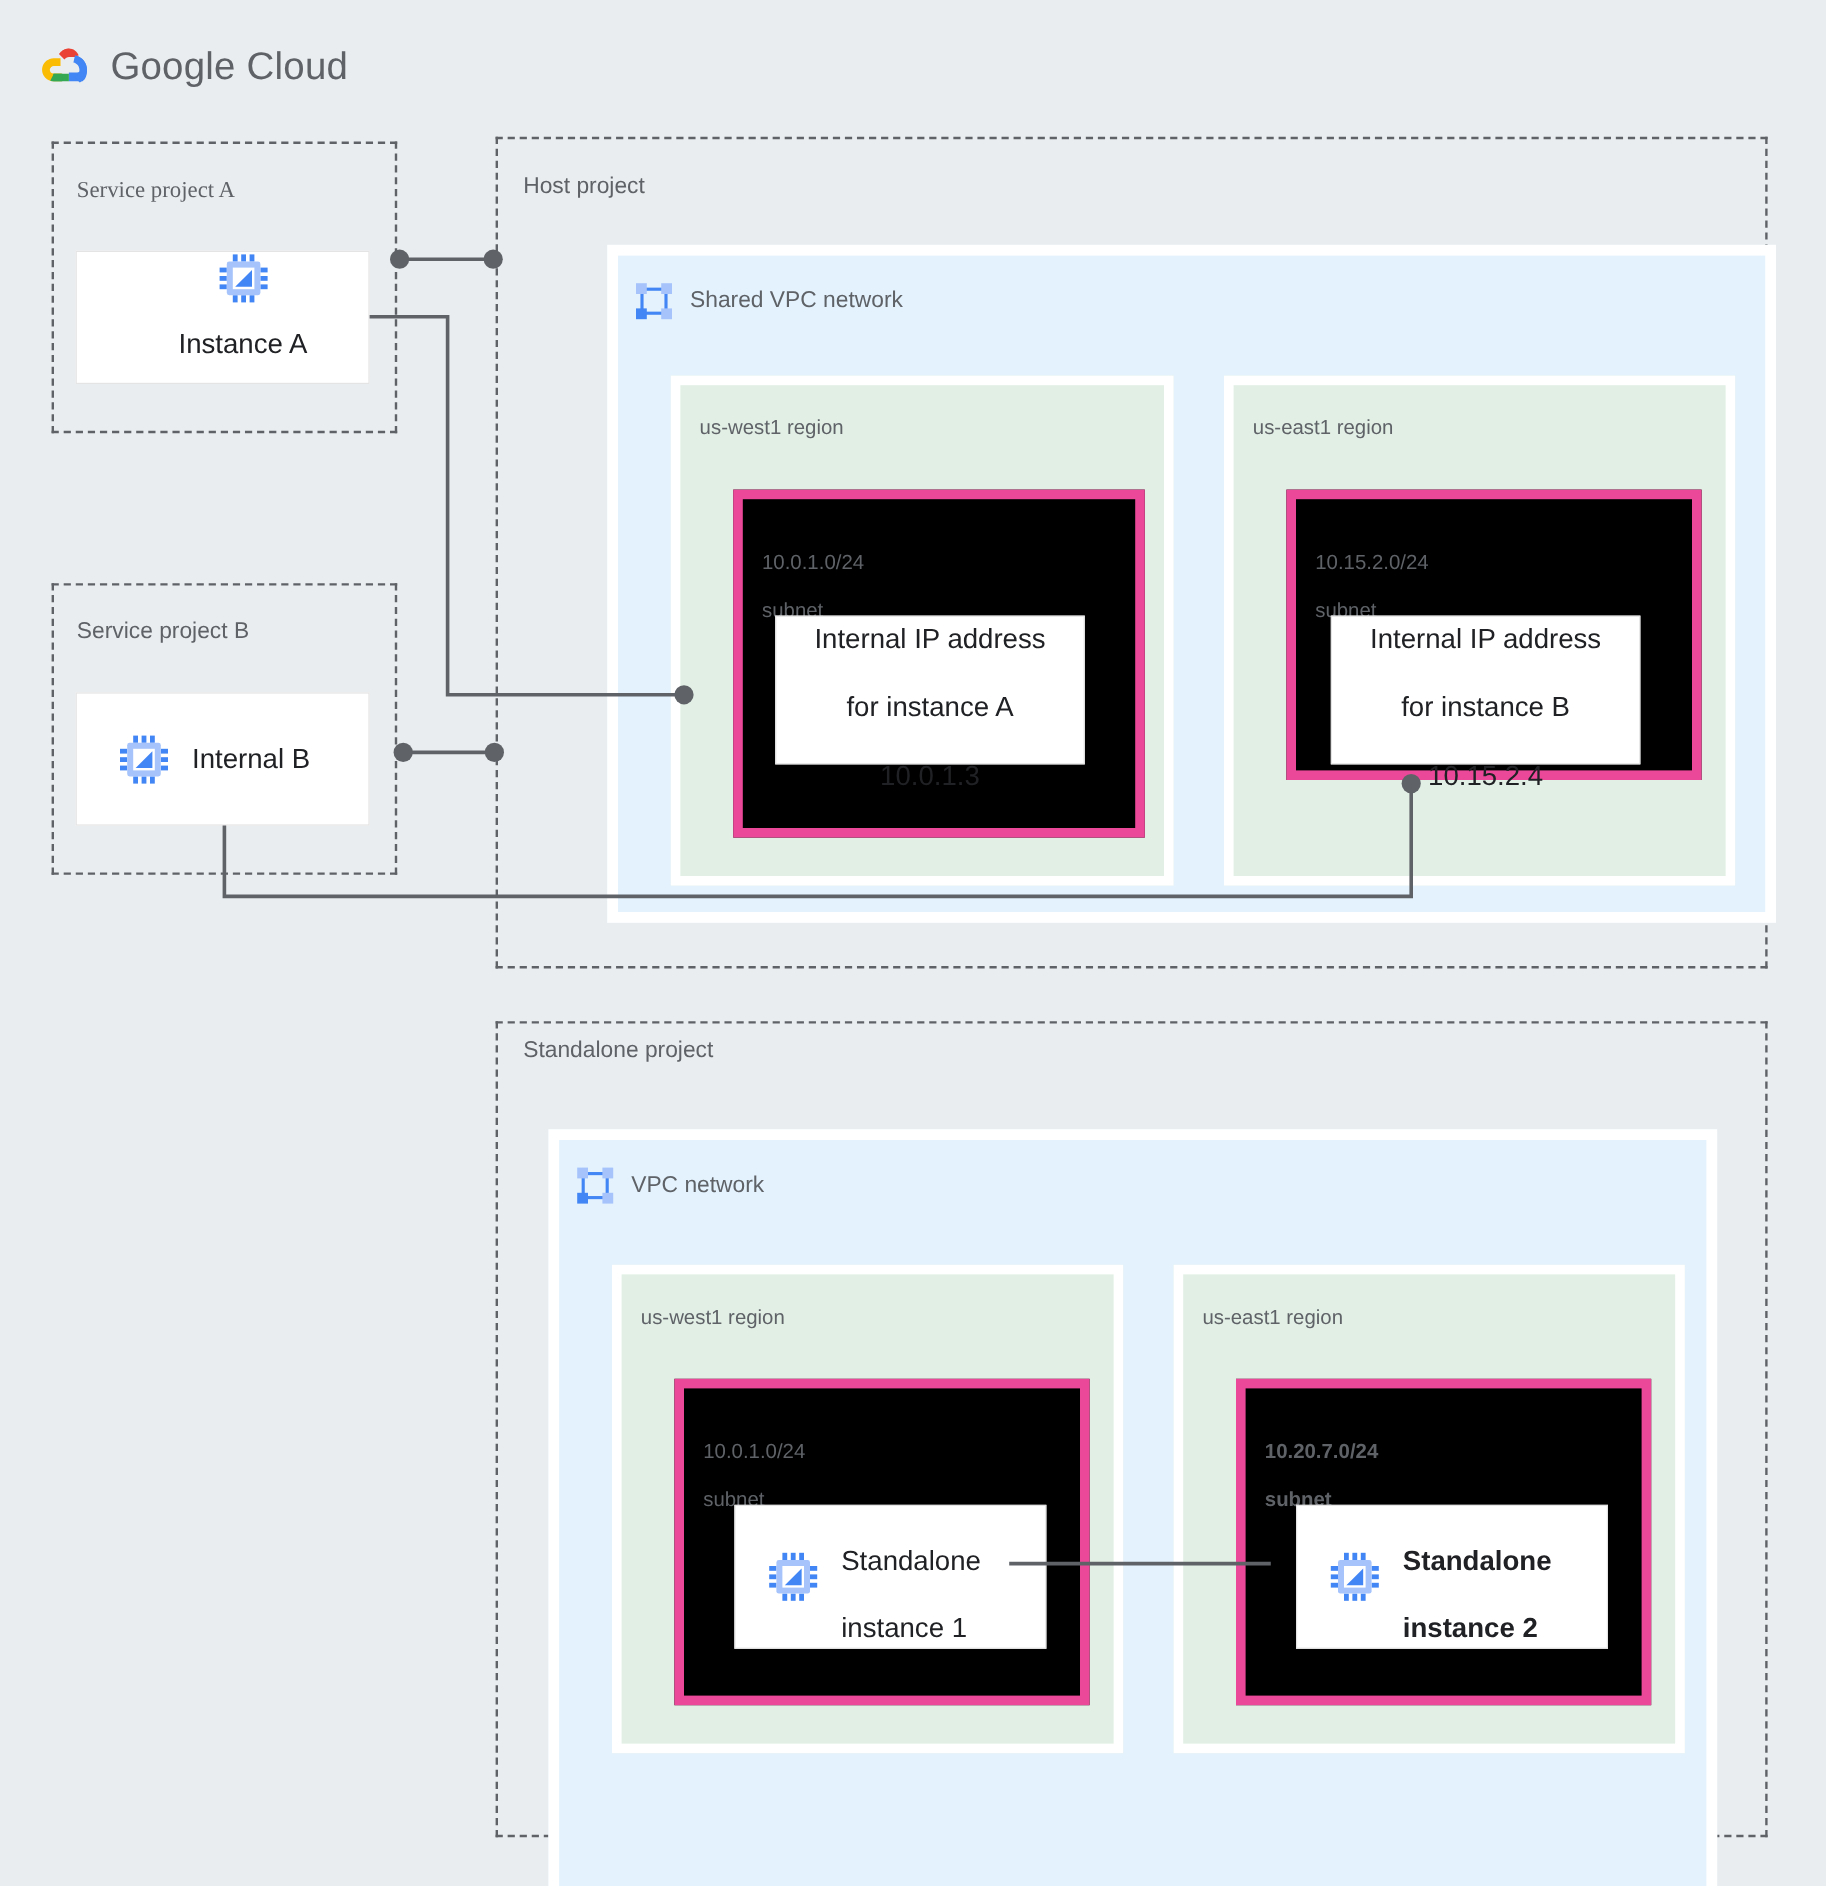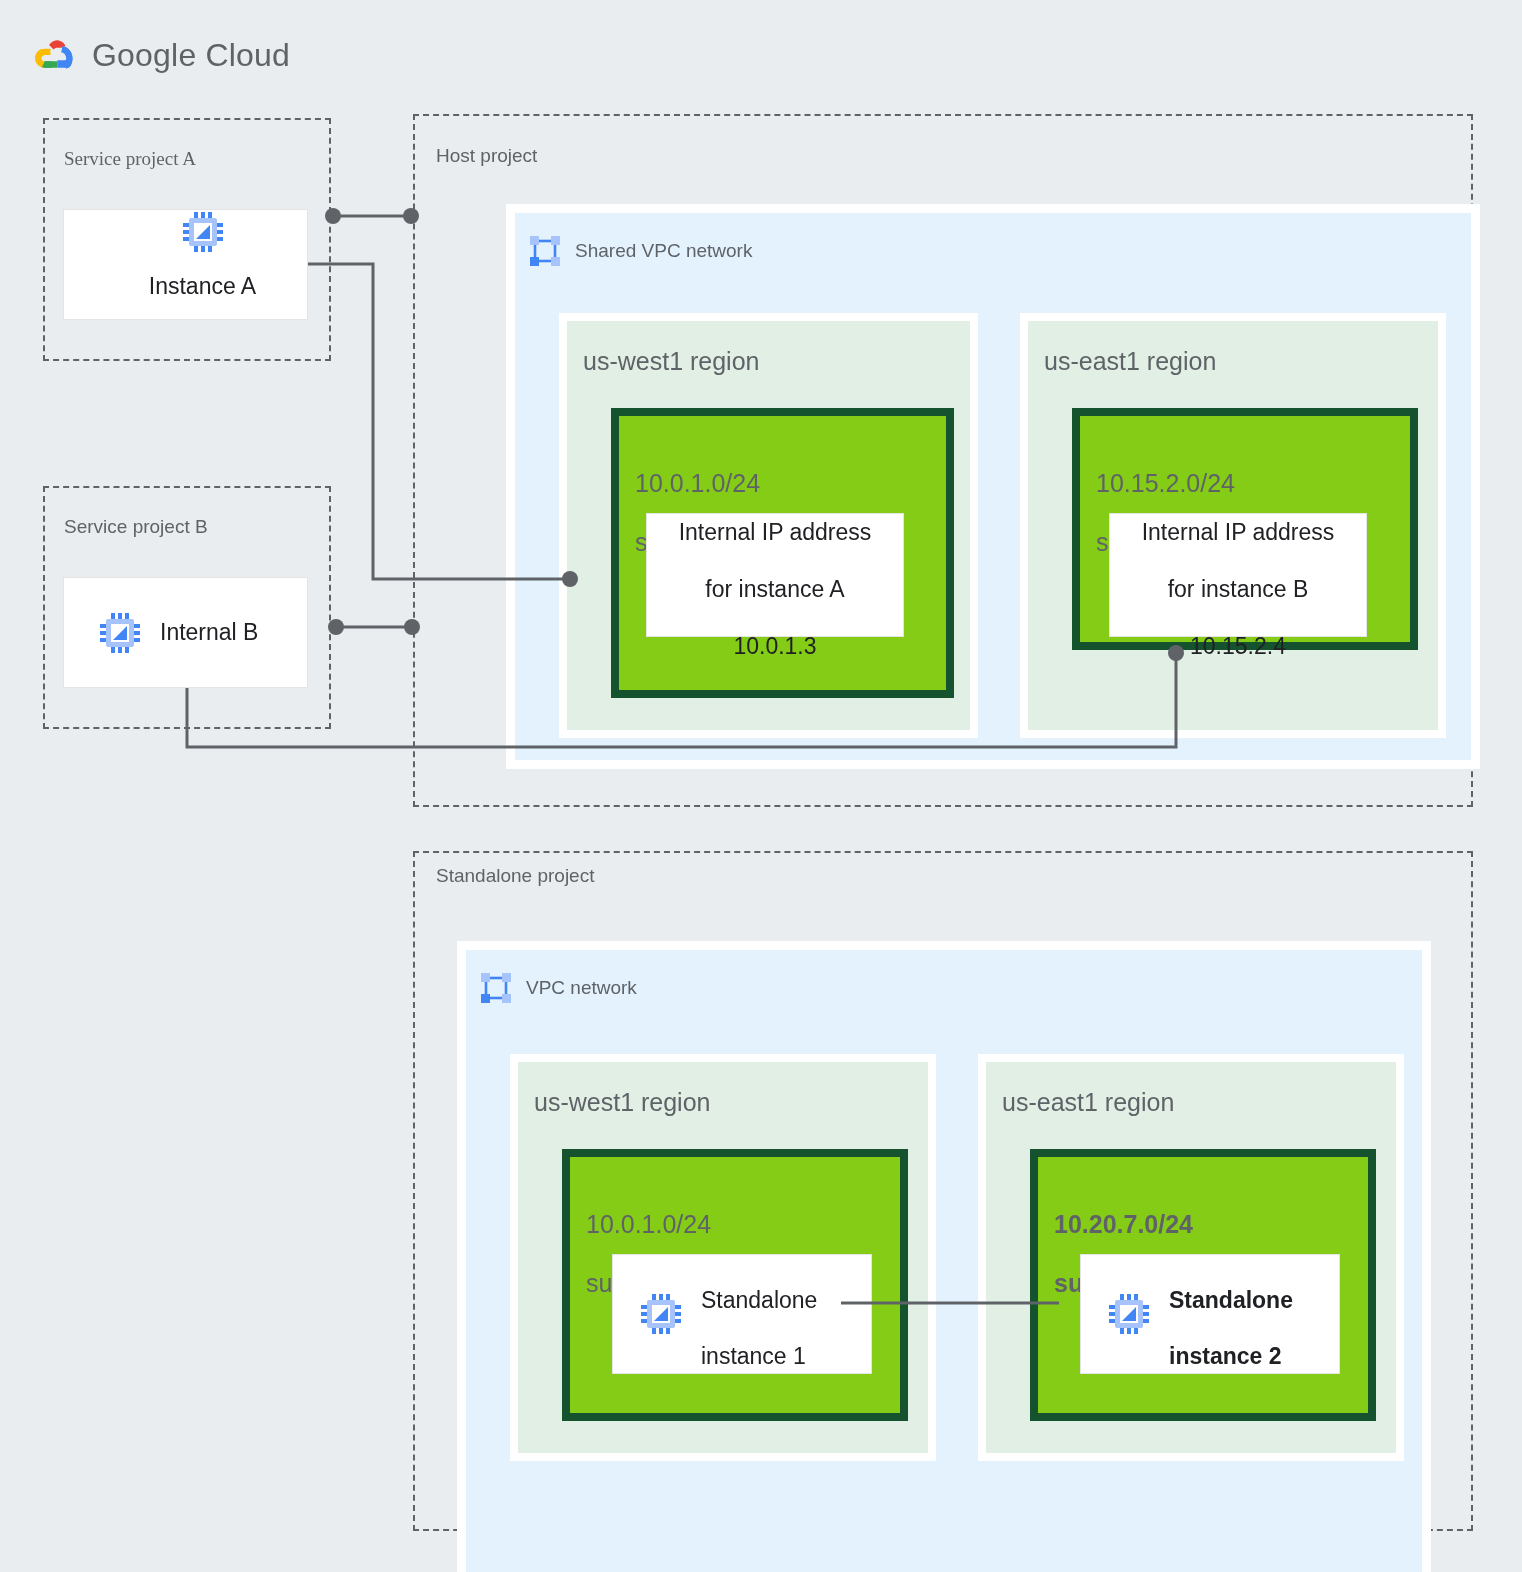--- a/index.html
+++ b/index.html
@@ -59,27 +59,27 @@
     border: 9px solid #ffffff;
   }
   .region-box {
     position: absolute;
     background: #e2efe5;
     box-sizing: border-box;
     border: 8px solid #ffffff;
   }
   .subnet-box {
     position: absolute;
-    background: #84cc16;
-    box-sizing: border-box;
-    border: 8px solid #14532d;
+    background: #000000;
+    box-sizing: border-box;
+    border: 8px solid #ec4899;
   }
   .region-label, .subnet-label {
     position: absolute;
-    font-size: 25px;
+    font-size: 17px;
     color: #5f6368;
     line-height: 1.18;
     white-space: pre-line;
   }
 
   .white-card {
     position: absolute;
     background: #ffffff;
     border: 1px solid #e4e4e4;
     box-sizing: border-box;

